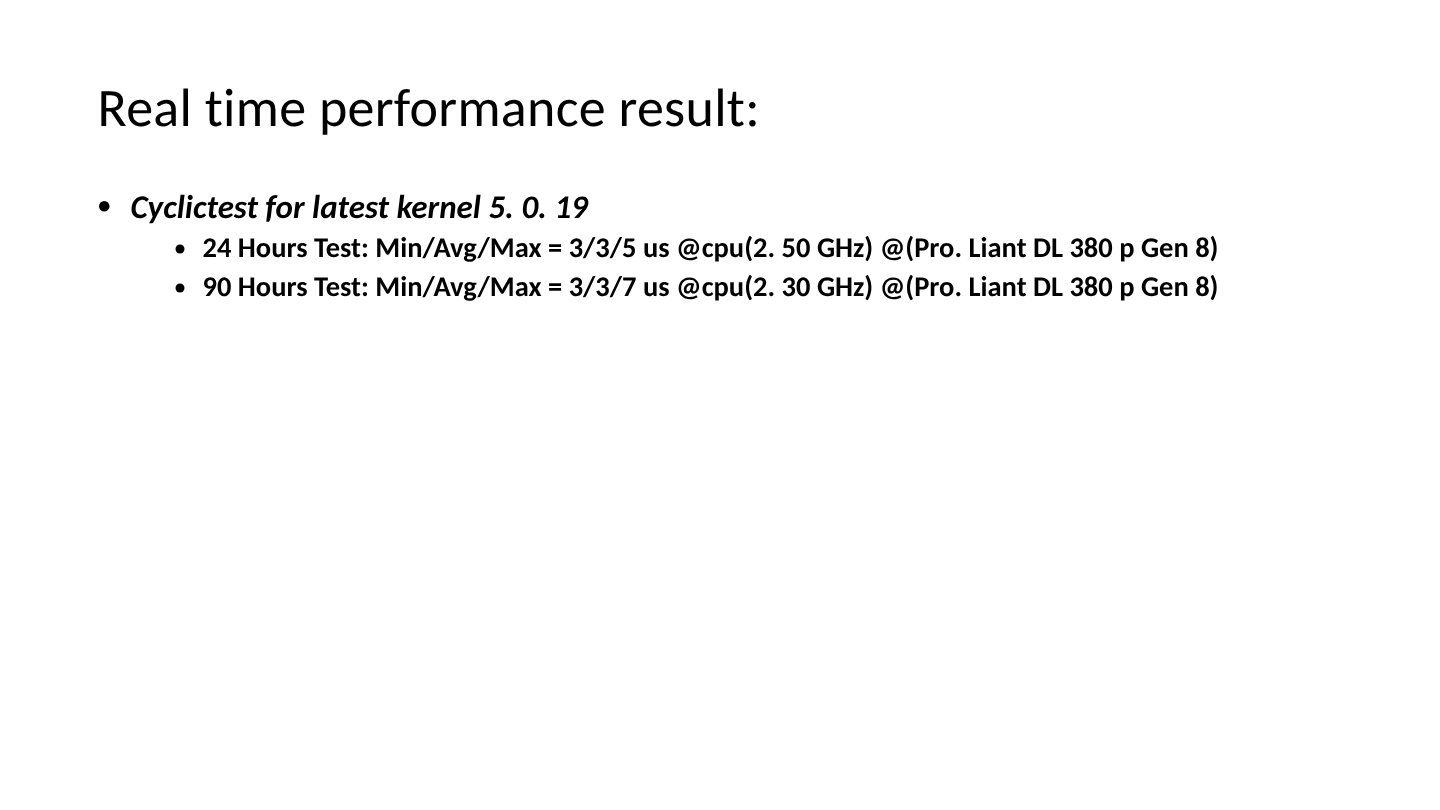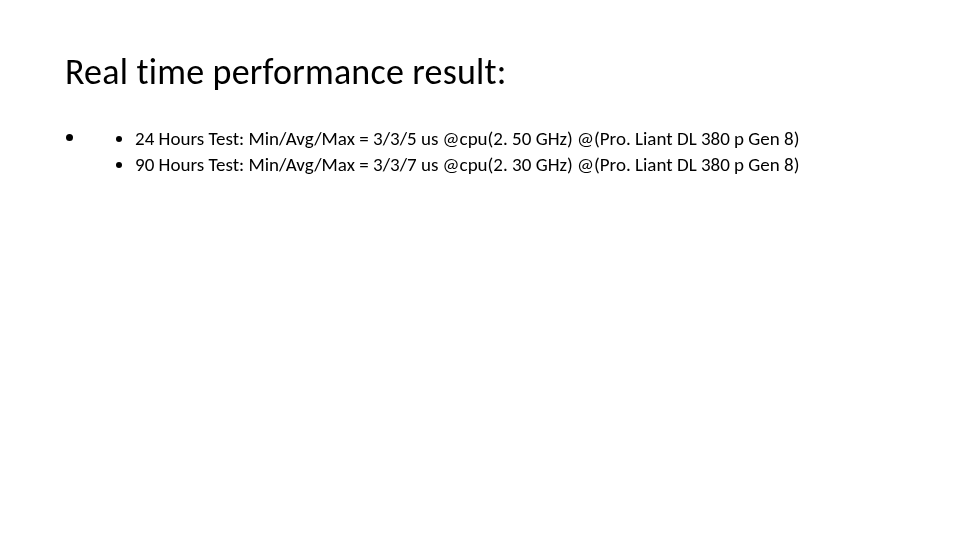--- a/index.html
+++ b/index.html
@@ -36,33 +36,34 @@
     font-style: italic;
   }
   .lvl2 {
     padding: 3px 0 0 30px;
     margin: 0;
   }
   .lvl2 li {
     list-style: disc;
     margin-left: 18px;
     font-size: 19px;
-    font-weight: 400;
+    font-weight: 700;
     font-style: normal;
     line-height: 1.25;
     margin-bottom: 2px;
   }
 </style>
 </head>
 <body>
 
 <div class="slide">
   <h1 class="title">Real time performance result:</h1>
 
   <ul class="lvl1">
     <li>
+      <span>Cyclictest for latest kernel 5. 0. 19</span>
       <ul class="lvl2">
         <li>24 Hours Test: Min/Avg/Max = 3/3/5 us @cpu(2. 50 GHz) @(Pro. Liant DL 380 p Gen 8)</li>
         <li>90 Hours Test: Min/Avg/Max = 3/3/7 us @cpu(2. 30 GHz) @(Pro. Liant DL 380 p Gen 8)</li>
       </ul>
     </li>
   </ul>
 </div>
 
 </body></html>

